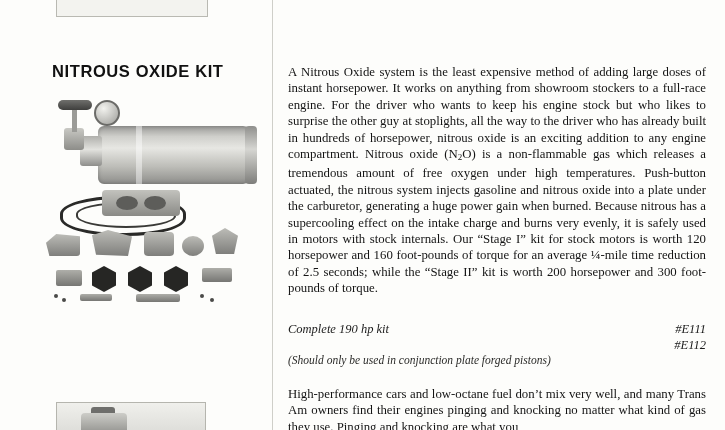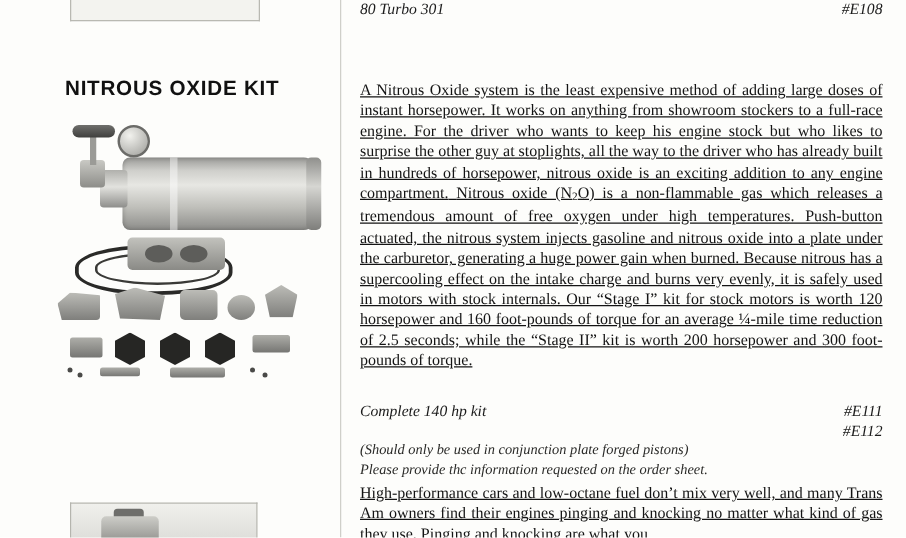--- a/index.html
+++ b/index.html
@@ -317,21 +317,21 @@
     width: 418px;
     font-family: "Liberation Serif", serif;
     font-size: 12.8px;
     line-height: 16.4px;
     text-align: justify;
     color: #141414;
   }
   .body-copy.nitrous { top: 64px; }
   .body-copy.water   { top: 386px; }
 
-  .body-copy p { margin: 0; text-decoration: underline; }
+  .body-copy p { margin: 0; }
   sub { font-size: 9px; vertical-align: -2px; }
 </style>
 </head>
 <body>
 
 <div class="page">
 
   <div class="col-rule"></div>
 
   <div class="top-left-frame"></div>
@@ -378,41 +378,36 @@
 
     <div class="water-photo">
       <div class="wp-cap"></div>
       <div class="wp-bottle"></div>
     </div>
   </div>
 
   <div class="right-col">
 
     <div class="price-list top">
-      <div class="price-row">
-        <span class="name">80 Turbo 301</span>
-        <span class="code">#E108</span>
-      </div>
     </div>
 
     <div class="body-copy nitrous">
       <p><span>A Nitrous Oxide system is the least expensive method of adding large doses of instant horsepower. It works on anything from showroom stockers to a full-race engine. For the driver who wants to keep his engine stock but who likes to surprise the other guy at stoplights, all the way to the driver who has already built in hundreds of horsepower, nitrous oxide is an exciting addition to any engine compartment.</span>
       <span>Nitrous oxide (N</span><sub>2</sub><span>O) is a non-flammable gas which releases a tremendous amount of free oxygen under high temperatures. Push-button actuated, the nitrous system injects gasoline and nitrous oxide into a plate under the carburetor, generating a huge power gain when burned. Because nitrous has a supercooling effect on the intake charge and burns very evenly, it is safely used in motors with stock internals. Our “Stage I” kit for stock motors is worth 120 horsepower and 160 foot-pounds of torque for an average ¼-mile time reduction of 2.5 seconds; while the “Stage II” kit is worth 200 horsepower and 300 foot-pounds of torque.</span></p>
     </div>
 
     <div class="price-list mid">
       <div class="price-row">
-        <span class="name">Complete 140 hp kit</span>
+        <span class="name">Complete 190 hp kit</span>
         <span class="code">#E111</span>
       </div>
       <div class="price-row">
         <span class="code">#E112</span>
       </div>
       <div class="note-row">(Should only be used in conjunction plate forged pistons)</div>
-      <div class="note-row">Please provide thc information requested on the order sheet.</div>
     </div>
 
     <div class="body-copy water">
       <p>High-performance cars and low-octane fuel don’t mix very well, and many Trans Am owners find their engines pinging and knocking no matter what kind of gas they use. Pinging and knocking are what you</p>
     </div>
   </div>
 
 </div>
 
 </body></html>

